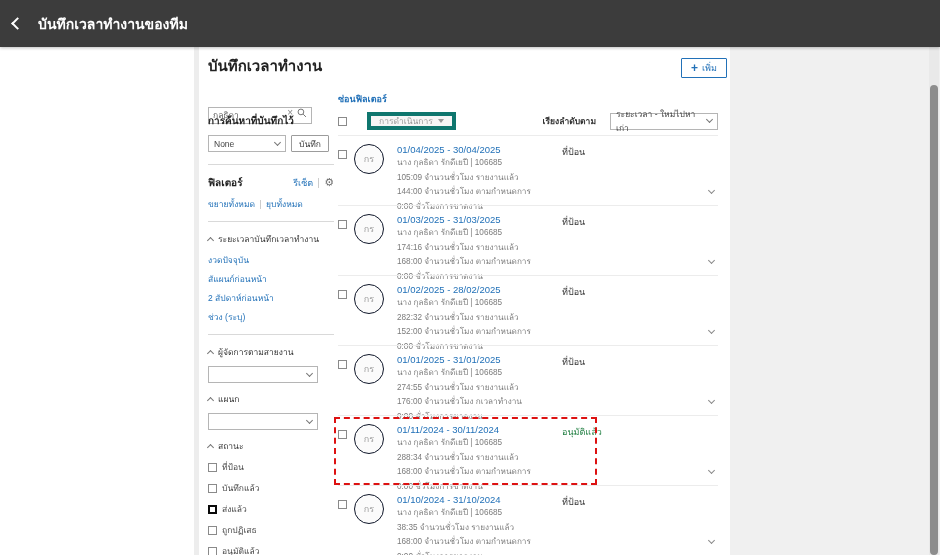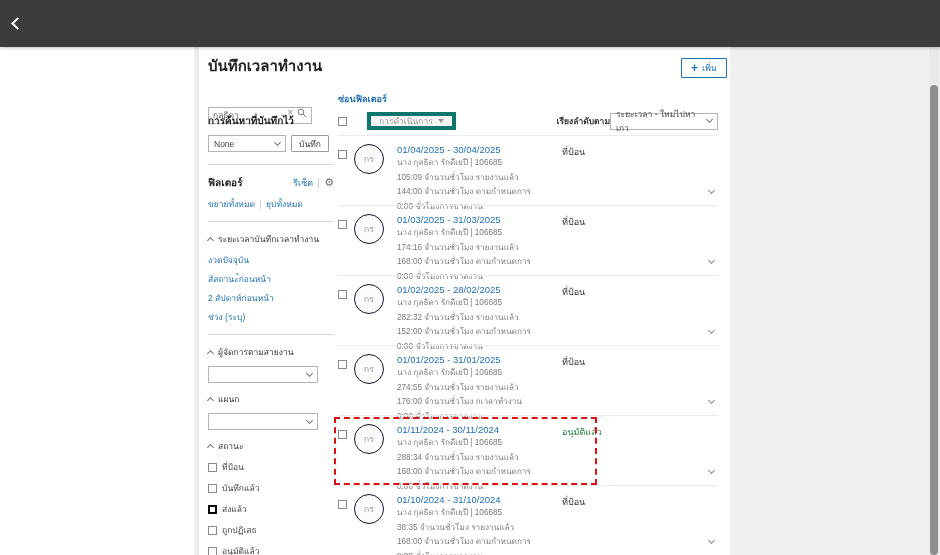--- a/index.html
+++ b/index.html
@@ -67,21 +67,21 @@
   .cb { width:9px; height:9px; border:1px solid #8a8a8a; background:#fff; flex:0 0 auto; }
   .cb.strong { border:2px solid #0a0a0a; }
 
   
   .main { position:absolute; left:338px; top:110px; width:380px; }
   .toolbar { display:flex; align-items:center; height:22px; }
   .actions-btn { margin-left:20px; height:18px; padding:0 8px; background:#f6f6f6;
     border:4px solid #0f766e; color:#9a9a9a; font-size:8.5px; display:flex; align-items:center; gap:5px; }
   .tri-down { width:0; height:0; border-left:3.5px solid transparent; border-right:3.5px solid transparent;
     border-top:4px solid #9a9a9a; display:inline-block; }
-  .sort-wrap { margin-left:auto; display:flex; align-items:center; gap:0;justify-content:space-between; }
+  .sort-wrap { margin-left:auto; display:flex; align-items:center; gap:14px;justify-content:space-between; }
   .sort-label { font-size:8.5px; font-weight:bold; color:#333; }
   .sort-select { width:108px; height:17px; }
 
   .rows { margin-top:3px; }
   .row { position:relative; height:70px; border-top:1px solid #ececec; display:flex; }
   .row .cb { margin:14px 7px 0 0; }
   .avatar { width:30px; height:30px; border-radius:50%; border:1px solid #0f172a; background:#fbfbfb;
     color:#9a9a9a; font-size:9px; display:flex; align-items:center; justify-content:center; margin-top:8px; }
   .row-body { width:165px; margin-left:13px; padding-top:8px; }
   .date-link { font-size:9.5px; font-weight:normal; color:#2271b8; cursor:pointer; }
@@ -93,20 +93,21 @@
   .hl-box { position:absolute; left:-4px; top:1px; width:263px; height:68px;
     border:2px dashed #dd1111; pointer-events:none; z-index:3; }
 </style>
 </head>
 <body>
 
 <div class="app-header">
   <div class="back-btn">
     <span class="chev-left"></span>
   </div>
+  <div class="app-title">บันทึกเวลาทำงานของทีม</div>
 </div>
 
 <div class="gray-panel"></div>
 <div class="left-strip"></div>
 <div class="vscroll">
   <div class="thumb"></div>
 </div>
 
 <div class="page-title">บันทึกเวลาทำงาน</div>
 
@@ -151,21 +152,21 @@
   </div>
 
   <hr class="sb-div">
 
   <div class="sec-head">
     <span class="caret-up"></span>
     <span>ระยะเวลาบันทึกเวลาทำงาน</span>
   </div>
   <div class="sb-links">
     <div class="lnk">งวดปัจจุบัน</div>
-    <div class="lnk">สัสถานะ์ก่อนหน้า</div>
+    <div class="lnk">สัแผนก์ก่อนหน้า</div>
     <div class="lnk">2 สัปดาห์ก่อนหน้า</div>
     <div class="lnk">ช่วง (ระบุ)</div>
   </div>
 
   <hr class="sb-div">
 
   <div class="sec-head">
     <span class="caret-up"></span>
     <span>ผู้จัดการตามสายงาน</span>
   </div>

